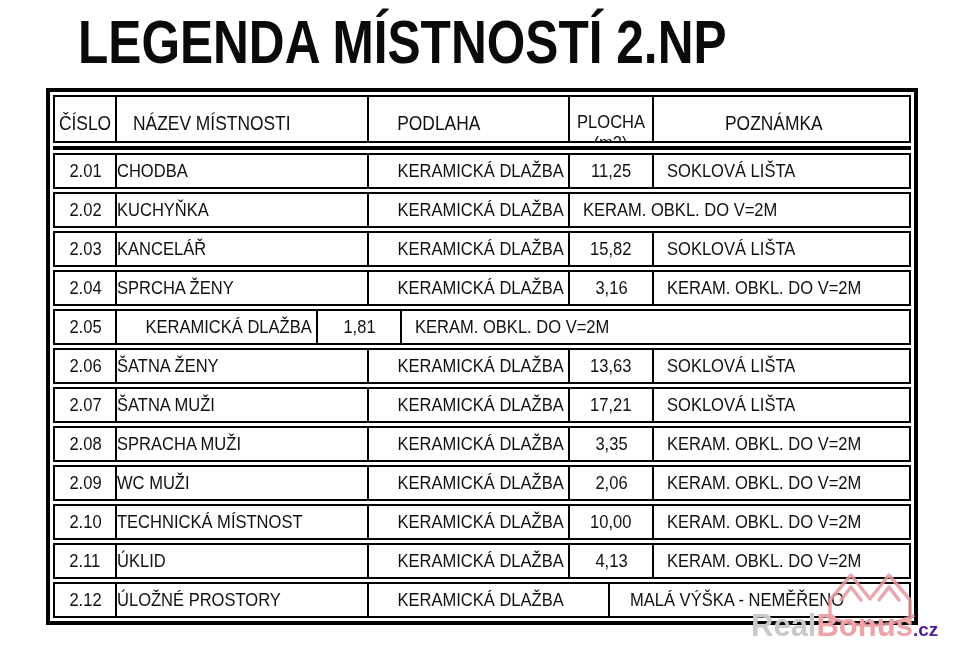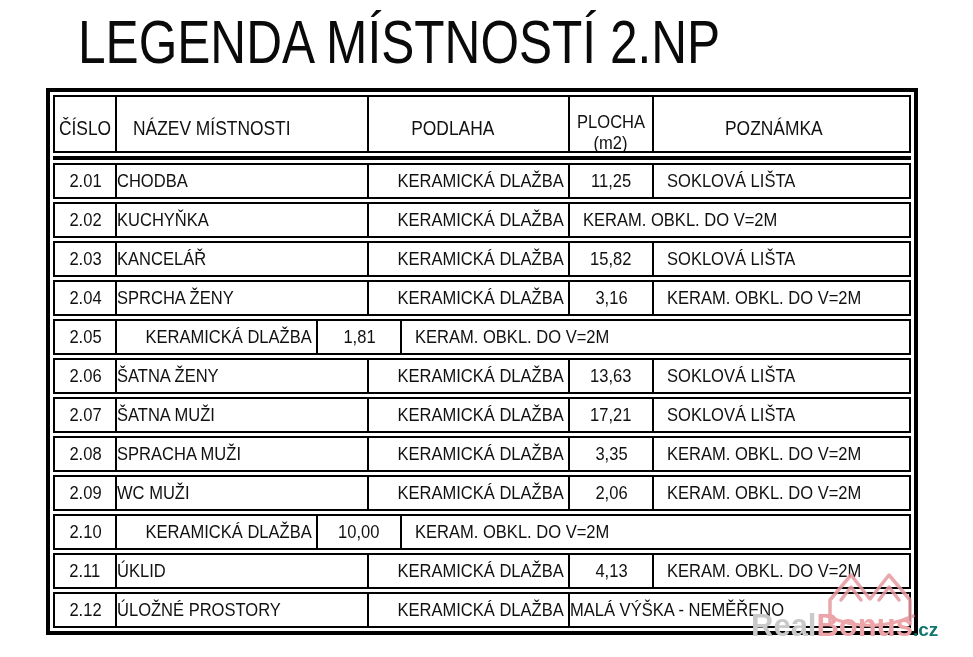--- a/index.html
+++ b/index.html
@@ -16,59 +16,59 @@
   
   .cond  { display: inline-block; transform: scaleX(0.87); transform-origin: 0 50%; white-space: nowrap; }
   .center .cond, .c-cislo .cond, .c-podlaha .cond, .c-plocha .cond { transform-origin: 50% 50%; }
 
   .title {
     position: absolute;
     left: 78px;
     top: 8px;
     font-size: 62px;
     line-height: 68px;
-    font-weight: 400;
+    font-weight: 700;
     color: #0a0a0a;
     white-space: nowrap;
   }
   .title .cond { transform: scaleX(0.80); transform-origin: 0 50%; }
 
   .table-frame {
     position: absolute;
     left: 46px;
     top: 88px;
     width: 872px;
     border: 4px solid #000000;
     padding: 3px;
     background: #ffffff;
   }
   .trow {
     display: flex;
     align-items: stretch;
     border: 2px solid #000000;
     background: #ffffff;
   }
-  .trow.header { height: 58px; font-size: 20px; }
+  .trow.header { height: 48px; font-size: 20px; }
   .header-rule { height: 4px; background: #000000; margin: 3px 0; }
   .trow.data { height: 36px; margin-bottom: 3px; font-size: 19px; }
   .trow.data:last-child { margin-bottom: 0; }
 
   .cell { display: flex; align-items: center; overflow: hidden; }
   .cell + .cell { border-left: 2px solid #000000; }
 
   .c-cislo    { width: 60px;  justify-content: center; }
   .c-nazev    { width: 252px; }
   .c-podlaha  { width: 201px; justify-content: center; padding-left: 24px; }
   .c-plocha   { width: 84px;  justify-content: center; }
   .c-poznamka { flex: 1; padding-left: 13px; }
-  .c-merged   { flex: 1; padding-left: 0; }
+  .c-merged   { flex: 1; padding-left: 20px; margin-left: 40px; }
 
   .trow.header .cell { padding-top: 9px; }
   .trow.header .c-nazev   { padding-left: 16px; }
-  .trow.header .c-podlaha { justify-content: flex-start; padding-left: 36px; }
+  .trow.header .c-podlaha { justify-content: flex-start; padding-left: 22px; }
   .trow.header .c-poznamka{ justify-content: center; padding-left: 0; }
   .trow.header .c-plocha  {
     flex-direction: column;
     justify-content: space-between;
     padding-top: 14px;
     font-size: 19px;
     line-height: 21px;
   }
   .trow.data:not(.merged) .c-merged { display: none; }
 
@@ -89,21 +89,21 @@
     top: 609px;
     z-index: 5;
     font-weight: bold;
     font-size: 31px;
     line-height: 34px;
     white-space: nowrap;
     pointer-events: none;
   }
   .wm-real  { color: #c9c9c9; }
   .wm-bonus { color: #eda4a8; }
-  .wm-cz    { color: #0f766e; font-size: 19px; }
+  .wm-cz    { color: #4c1d95; font-size: 19px; }
 </style>
 </head>
 <body>
 
 <div class="page">
 
   <div class="title">
     <span class="cond">LEGENDA MÍSTNOSTÍ 2.NP</span>
   </div>
 
@@ -292,20 +292,23 @@
     </div>
     <div class="cell c-poznamka">
       <span class="cond">KERAM. OBKL. DO V=2M</span>
     </div>
 
   </div>
 
   <div class="trow data">
     <div class="cell c-cislo">
       <span class="cond">2.10</span>
+    </div>
+    <div class="cell c-nazev">
+      <span class="cond">TECHNICKÁ MÍSTNOST</span>
     </div>
     <div class="cell c-podlaha">
       <span class="cond">KERAMICKÁ DLAŽBA</span>
     </div>
     <div class="cell c-plocha">
       <span class="cond">10,00</span>
     </div>
     <div class="cell c-poznamka">
       <span class="cond">KERAM. OBKL. DO V=2M</span>
     </div>

